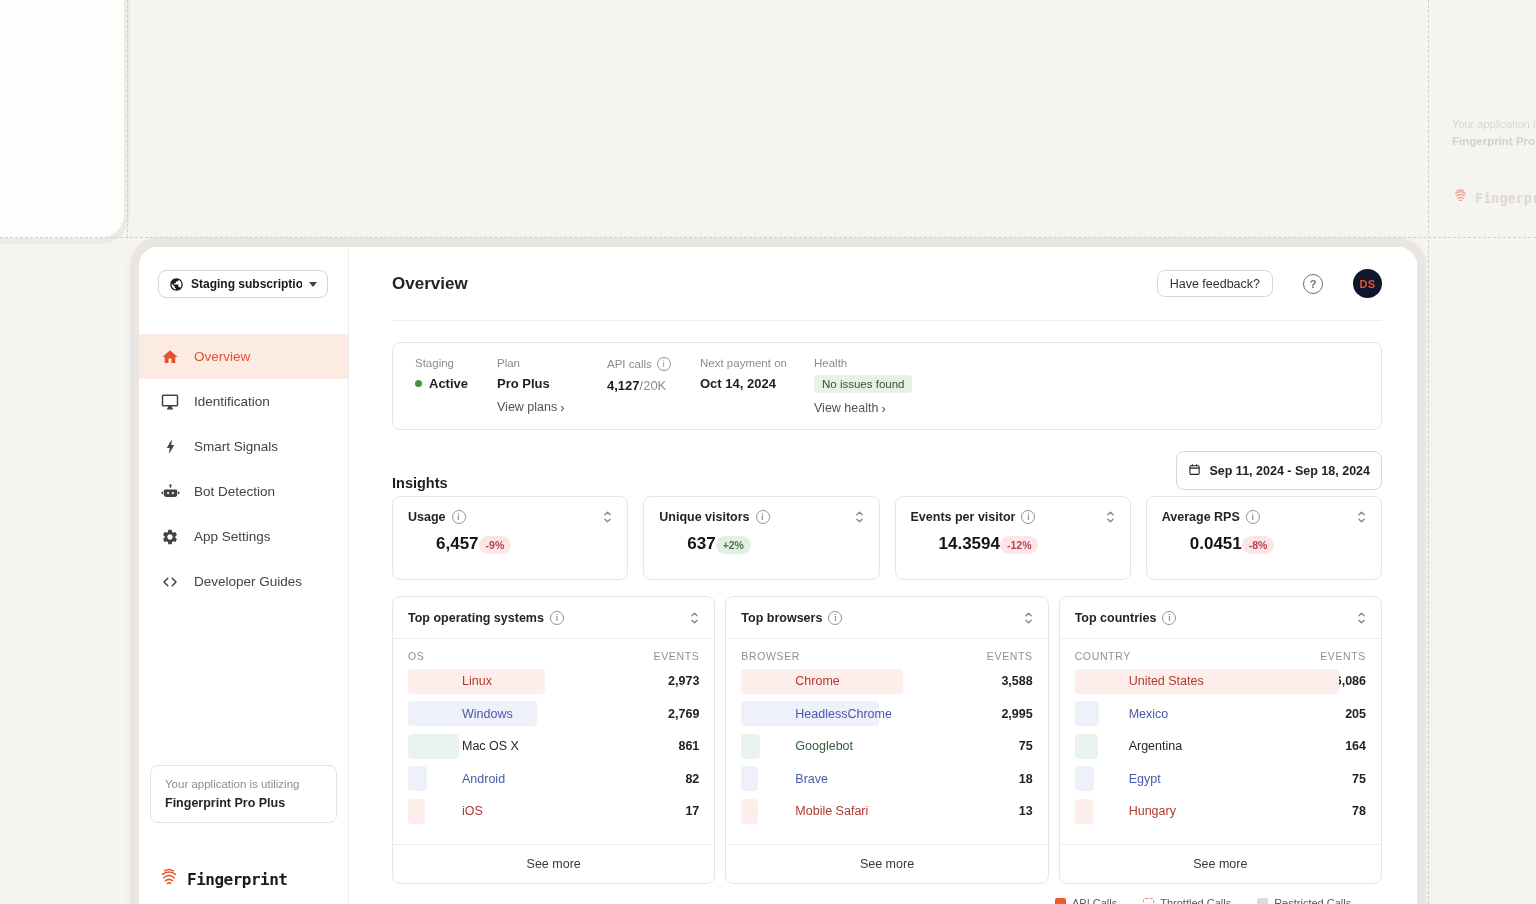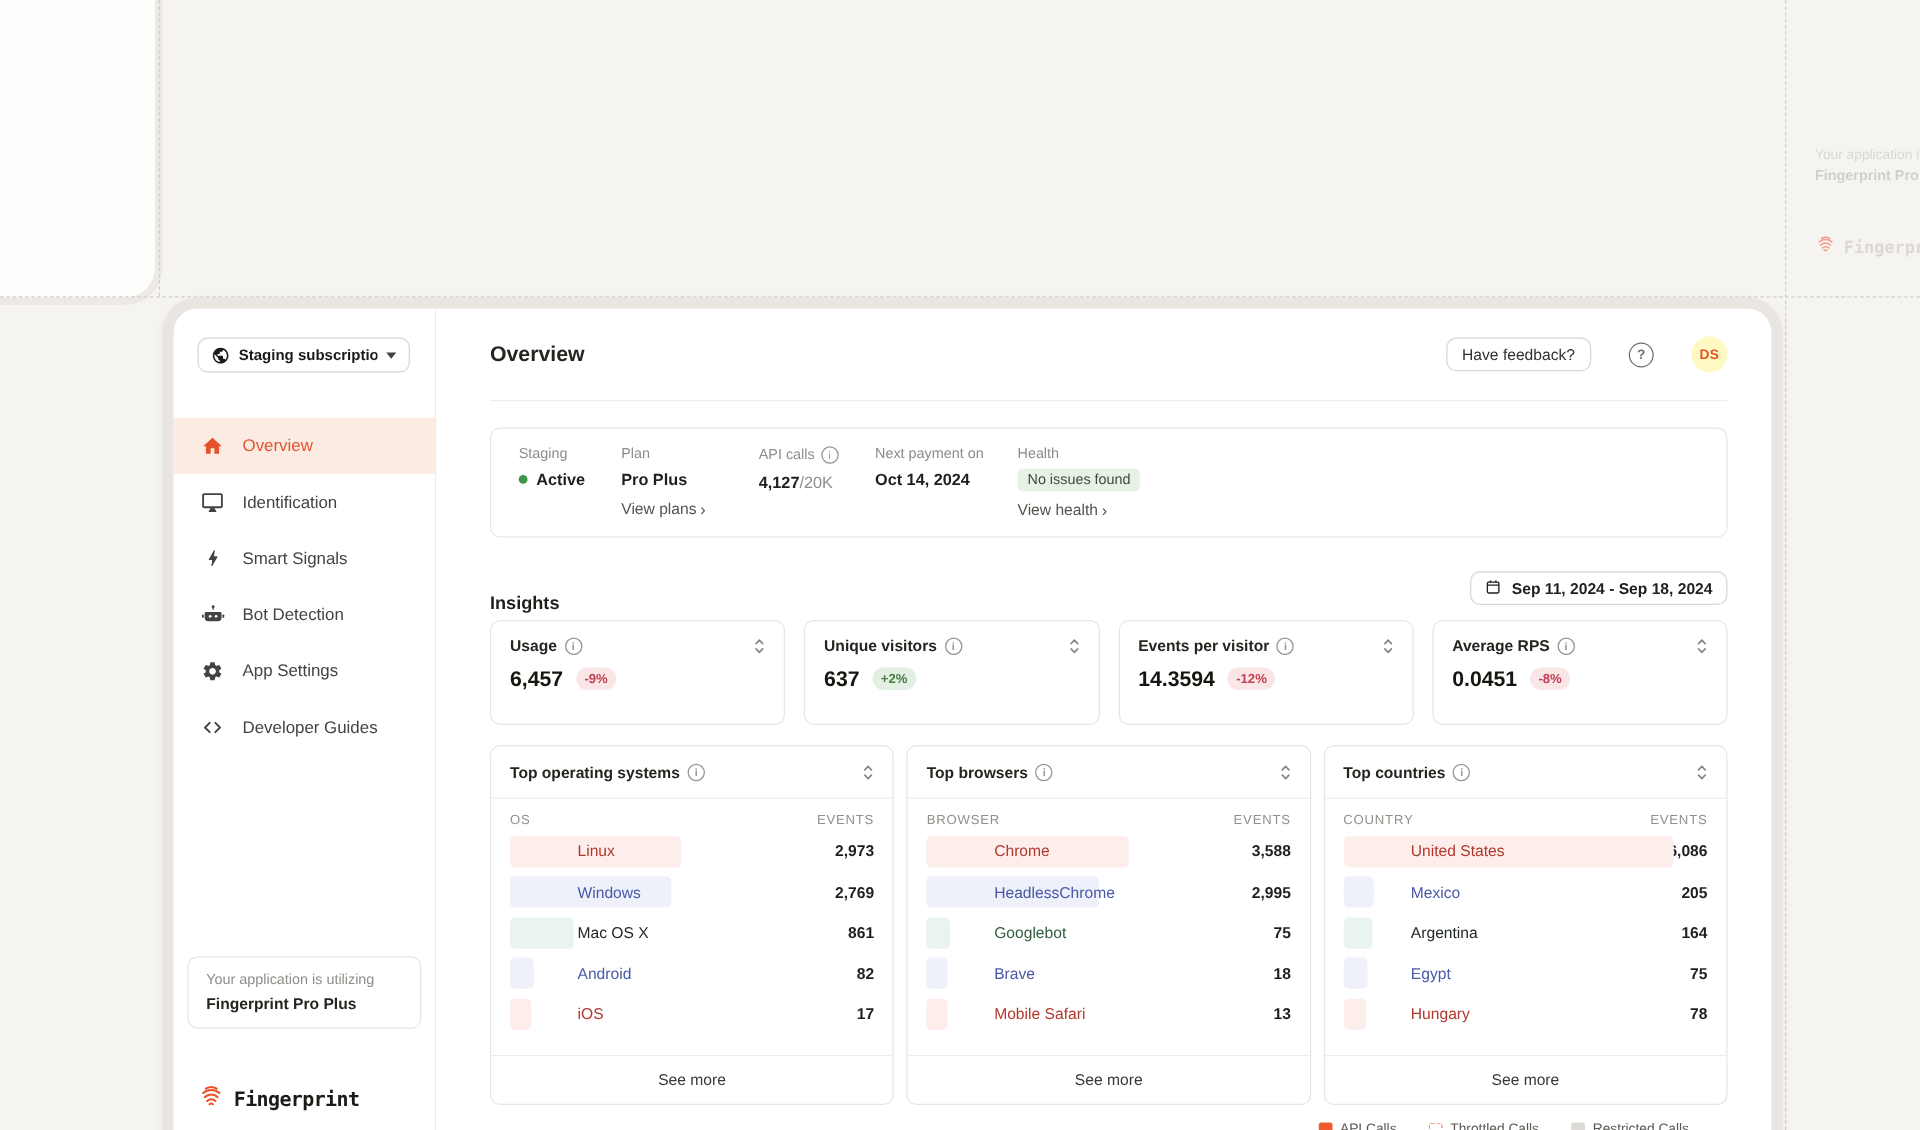--- a/index.html
+++ b/index.html
@@ -41,47 +41,47 @@
   .brand-text{font-family:"DejaVu Sans Mono",monospace;font-weight:bold;font-size:16px;color:#1d1b18;letter-spacing:-0.5px;}
   
   .content{position:relative;flex:1;padding:0 35px 0 43px;box-sizing:border-box;background:#fff;}
   .content-header{height:73px;display:flex;align-items:center;justify-content:space-between;border-bottom:1px solid #efedeb;}
   .page-title{font-size:17px;font-weight:bold;color:#26241f;}
   .header-actions{display:flex;align-items:center;gap:30px;}
   .feedback-btn{height:27px;padding:0 12px;border:1px solid #d9d6d2;border-radius:8px;background:#fff;
      font-family:inherit;font-size:12.5px;color:#33312d;cursor:pointer;}
   .help{width:18px;height:18px;border:1.5px solid #716f6b;border-radius:50%;color:#716f6b;
      font-size:11px;font-weight:bold;display:flex;align-items:center;justify-content:center;cursor:pointer;}
-  .avatar{width:29px;height:29px;border-radius:50%;background:#fef9c3;color:#e4532b;font-weight:bold;
+  .avatar{width:29px;height:29px;border-radius:50%;background:#0f172a;color:#e4532b;font-weight:bold;
      font-size:11px;letter-spacing:.3px;display:flex;align-items:center;justify-content:center;cursor:pointer;}
   
   .status-card{margin-top:21px;height:86px;border:1px solid #e9e6e2;border-radius:8px;position:relative;background:#fff;}
   .sc-col{position:absolute;top:14px;}
   .sc-col.c1{left:22px;} .sc-col.c2{left:104px;} .sc-col.c3{left:214px;} .sc-col.c4{left:307px;} .sc-col.c5{left:421px;}
   .sc-label{font-size:11.5px;color:#8f8c88;display:flex;align-items:center;gap:5px;}
   .sc-value{margin-top:7px;font-size:13px;font-weight:bold;color:#211f1c;display:flex;align-items:center;}
   .sc-link{margin-top:9px;font-size:12.5px;color:#56534e;cursor:pointer;display:flex;align-items:center;gap:3px;}
   .dot{width:7px;height:7px;border-radius:50%;background:#3e9549;margin-right:7px;}
   .lim{font-weight:normal;color:#8f8c88;}
   .pill{display:inline-block;background:#e8f1e6;color:#374e35;font-size:11.5px;font-weight:normal;
      padding:3px 8px;border-radius:4px;}
   .chev{font-size:13px;line-height:1;}
   
   .insights-head{margin-top:27px;height:27px;display:flex;align-items:center;justify-content:space-between;}
   .insights-title{font-size:14.5px;font-weight:bold;color:#211f1c;margin-top:24px;}
-  .date-btn{display:flex;align-items:center;gap:8px;height:27px;padding:0 11px;border:1px solid #d9d6d2;
+  .date-btn{display:flex;align-items:center;gap:8px;height:39px;padding:0 11px;border:1px solid #d9d6d2;
      border-radius:8px;background:#fff;font-family:inherit;font-size:12.5px;font-weight:bold;color:#211f1c;cursor:pointer;}
   .stats-row{margin-top:12px;display:flex;gap:15px;}
   .stat-card{flex:1;box-sizing:border-box;height:84px;border:1px solid #e9e6e2;border-radius:8px;
      padding:13px 15px;background:#fff;}
   .stat-top{display:flex;align-items:center;gap:6px;font-size:12.5px;font-weight:bold;color:#26241f;}
   .sort-btn{margin-left:auto;cursor:pointer;display:flex;}
   .info-i{width:12px;height:12px;border:1px solid #97948f;border-radius:50%;color:#97948f;font-size:8.5px;
      display:inline-flex;align-items:center;justify-content:center;cursor:pointer;flex:none;}
-  .stat-val-row{margin-top:10px;display:flex;align-items:flex-start;gap:10px;}
+  .stat-val-row{margin-top:10px;display:flex;align-items:flex-end;margin-left:28px;}
   .stat-val{font-size:17px;font-weight:bold;color:#17150f;}
   .badge{font-size:10.5px;font-weight:bold;padding:3px 7px;border-radius:9px;}
   .badge.down{background:#fae5e7;color:#bf4053;}
   .badge.up{background:#e4efe3;color:#477c42;}
   
   .tables-row{margin-top:16px;display:flex;gap:10px;}
   .table-card{flex:1;box-sizing:border-box;height:288px;border:1px solid #e9e6e2;border-radius:8px;
      background:#fff;display:flex;flex-direction:column;}
   .table-head{display:flex;align-items:center;gap:6px;padding:14px 15px 13px;font-size:12.5px;font-weight:bold;
      color:#26241f;border-bottom:1px solid #efedeb;}

